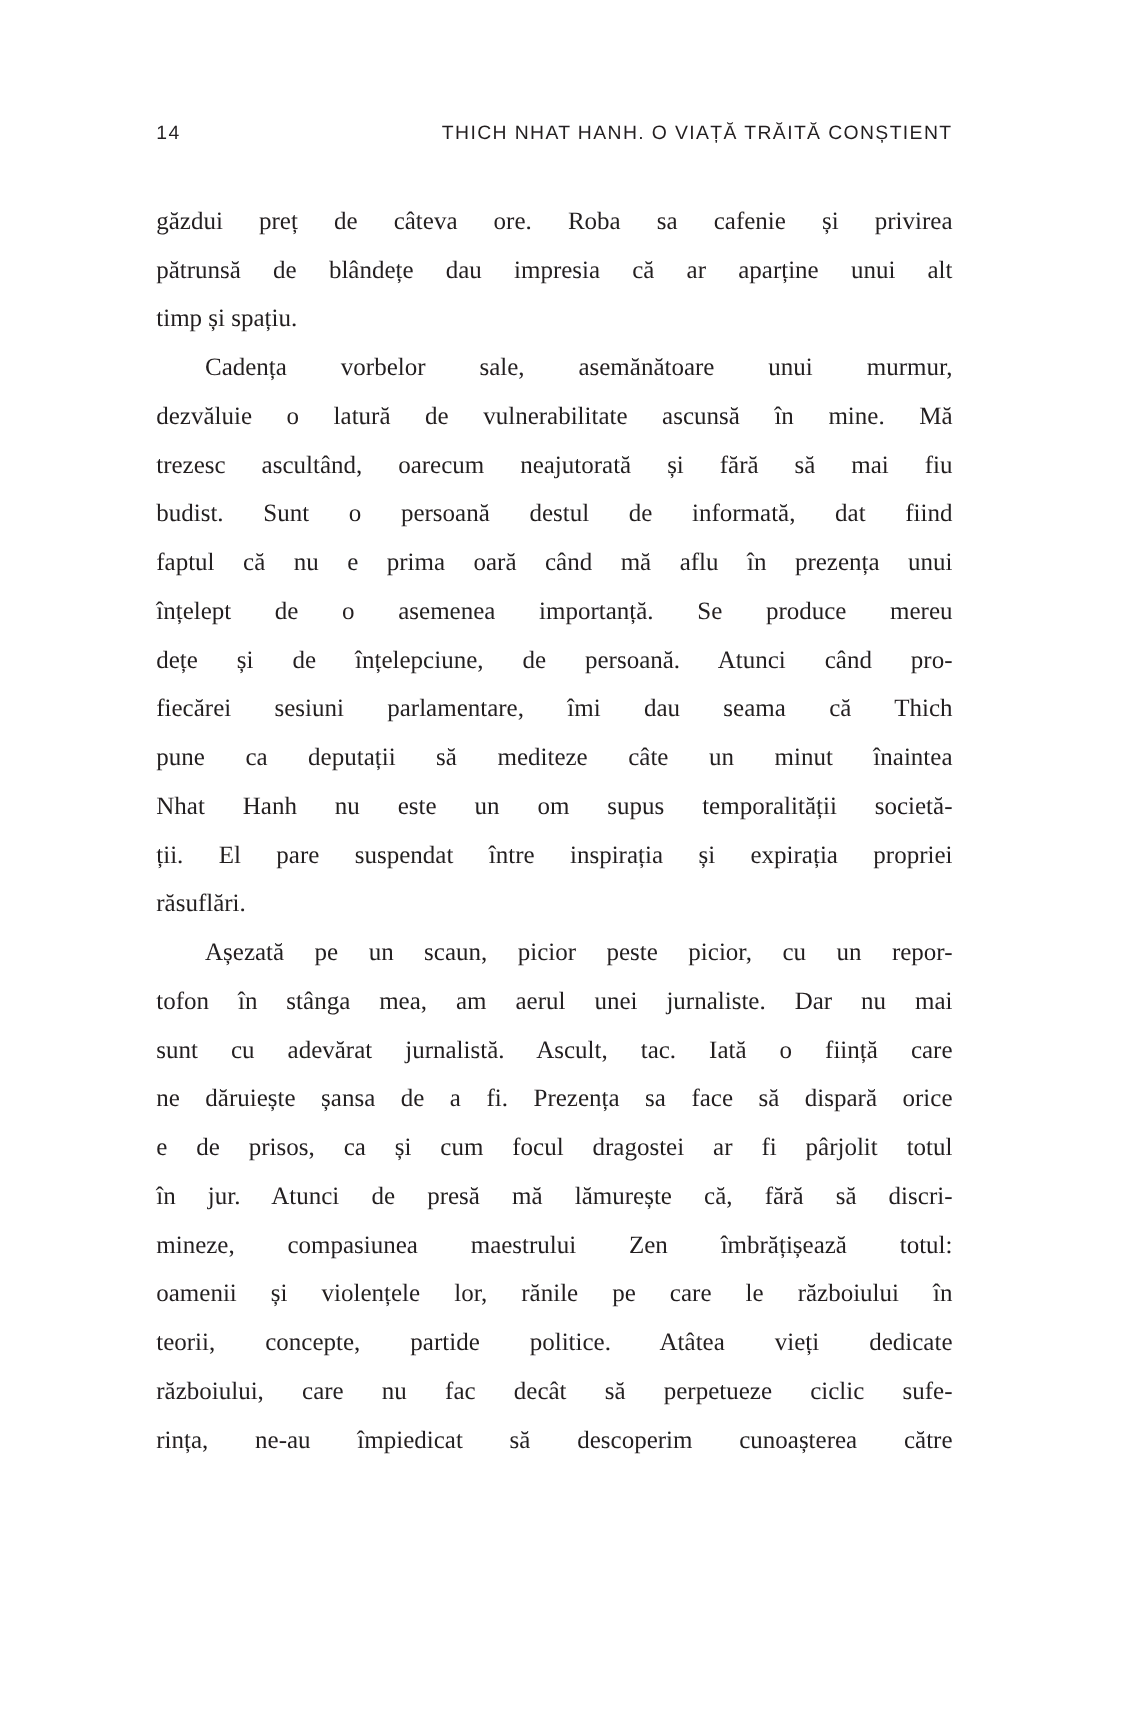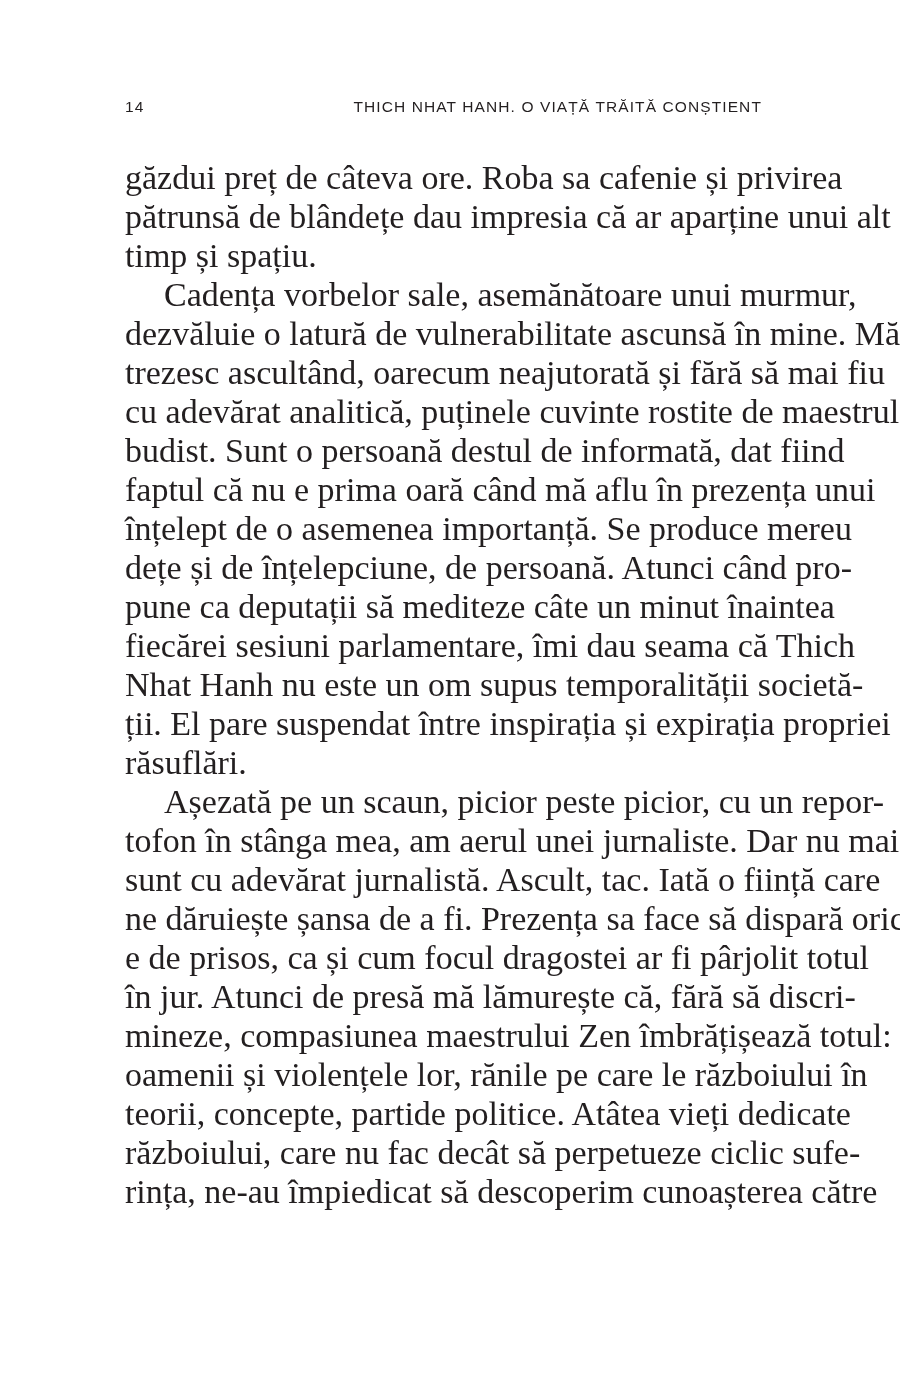--- a/index.html
+++ b/index.html
@@ -37,21 +37,21 @@
     top: 0;
     text-transform: uppercase;
     white-space: nowrap;
   }
   .text-block {
     position: absolute;
     top: 158px;
     left: 125px;
     width: 637px;
     font-family: "Liberation Serif", "DejaVu Serif", serif;
-    font-size: 34px;
+    font-size: 20px;
     line-height: 39px;
     color: #231f20;
   }
   .line {
     display: block;
     height: 39px;
     white-space: nowrap;
     text-align: justify;
     text-align-last: justify;
     overflow: visible;
@@ -76,27 +76,26 @@
   <div>
     <span class="line">găzdui preț de câteva ore. Roba sa cafenie și privirea</span>
     <span class="line">pătrunsă de blândețe dau impresia că ar aparține unui alt</span>
     <span class="line last">timp și spațiu.</span>
   </div>
 
   <div>
     <span class="line indent">Cadența vorbelor sale, asemănătoare unui murmur,</span>
     <span class="line">dezvăluie o latură de vulnerabilitate ascunsă în mine. Mă</span>
     <span class="line">trezesc ascultând, oarecum neajutorată și fără să mai fiu</span>
-    <span class="line">cu adevărat analitică, puținele cuvinte rostite de maestrul</span>
     <span class="line">budist. Sunt o persoană destul de informată, dat fiind</span>
     <span class="line">faptul că nu e prima oară când mă aflu în prezența unui</span>
     <span class="line">înțelept de o asemenea importanță. Se produce mereu</span>
     <span class="line">dețe și de înțelepciune, de persoană. Atunci când pro-</span>
+    <span class="line">fiecărei sesiuni parlamentare, îmi dau seama că Thich</span>
     <span class="line">pune ca deputații să mediteze câte un minut înaintea</span>
-    <span class="line">fiecărei sesiuni parlamentare, îmi dau seama că Thich</span>
     <span class="line">Nhat Hanh nu este un om supus temporalității societă-</span>
     <span class="line">ții. El pare suspendat între inspirația și expirația propriei</span>
     <span class="line last">răsuflări.</span>
   </div>
 
   <div>
     <span class="line indent">Așezată pe un scaun, picior peste picior, cu un repor-</span>
     <span class="line">tofon în stânga mea, am aerul unei jurnaliste. Dar nu mai</span>
     <span class="line">sunt cu adevărat jurnalistă. Ascult, tac. Iată o ființă care</span>
     <span class="line">ne dăruiește șansa de a fi. Prezența sa face să dispară orice</span>

